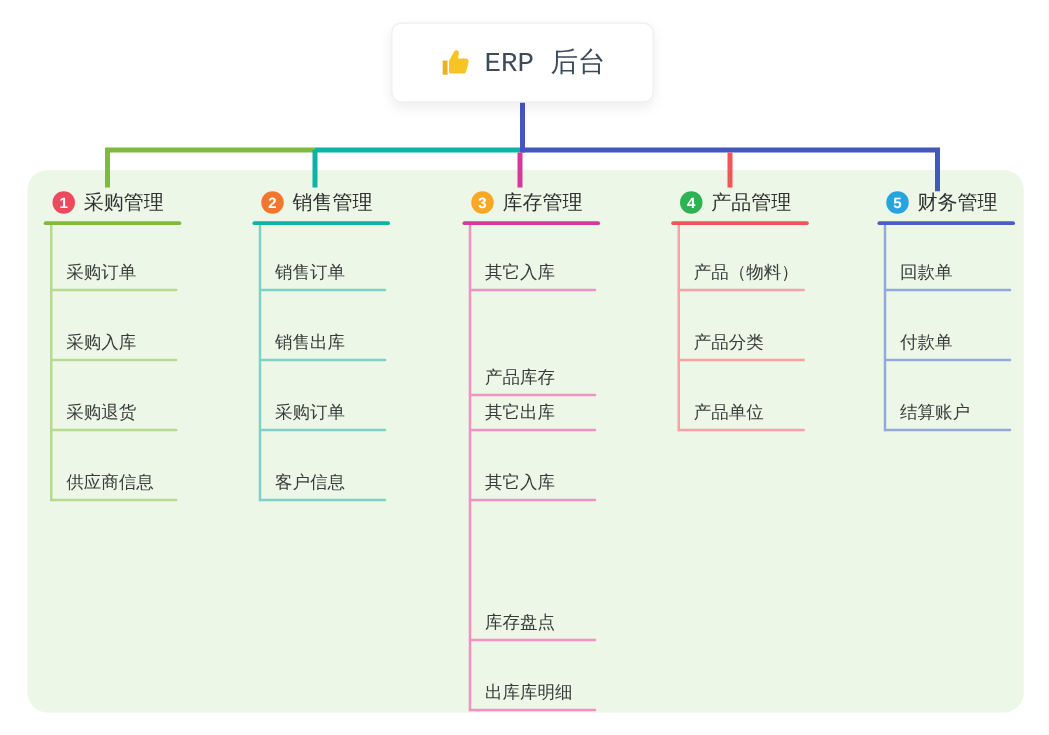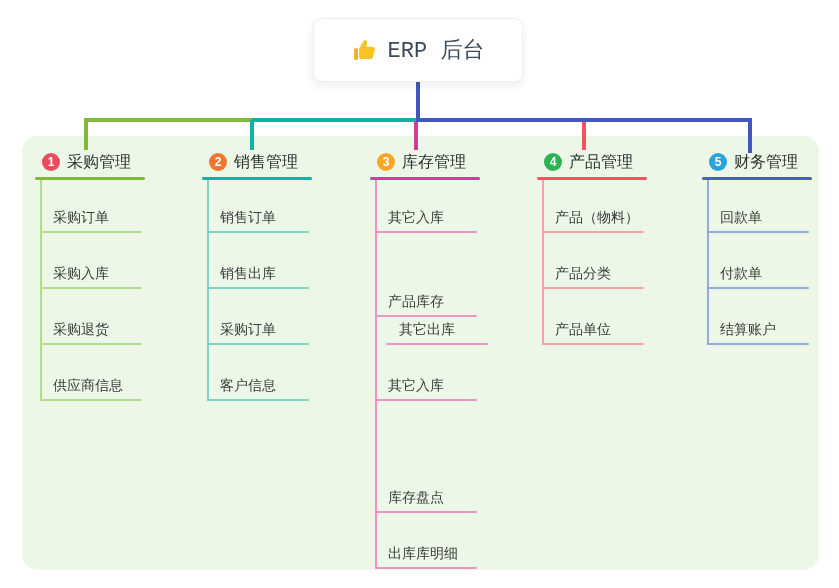--- a/index.html
+++ b/index.html
@@ -121,21 +121,21 @@
   <div class="branch-underline" style="background:#d43a9a;"></div>
   <div class="trunk" style="height:389px;background:#f092c4;"></div>
   <div class="child" style="top:57px;">
     <div class="child-label">其它入库</div>
     <div class="child-underline" style="background:#f092c4;"></div>
   </div>
   <div class="child" style="top:113px;margin-top:28px;">
     <div class="child-label">产品库存</div>
     <div class="child-underline" style="background:#f092c4;"></div>
   </div>
-  <div class="child" style="top:169px;padding-left:11px;">
+  <div class="child" style="top:169px;">
     <div class="child-label">其它出库</div>
     <div class="child-underline" style="background:#f092c4;"></div>
   </div>
   <div class="child" style="top:225px;">
     <div class="child-label">其它入库</div>
     <div class="child-underline" style="background:#f092c4;"></div>
   </div>
   <div class="child" style="top:337px;">
     <div class="child-label">库存盘点</div>
     <div class="child-underline" style="background:#f092c4;"></div>

